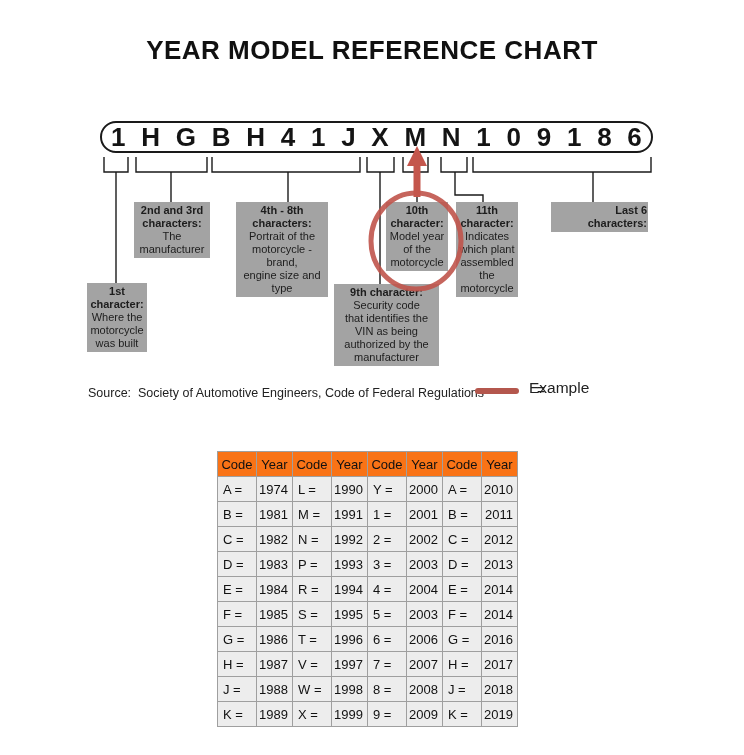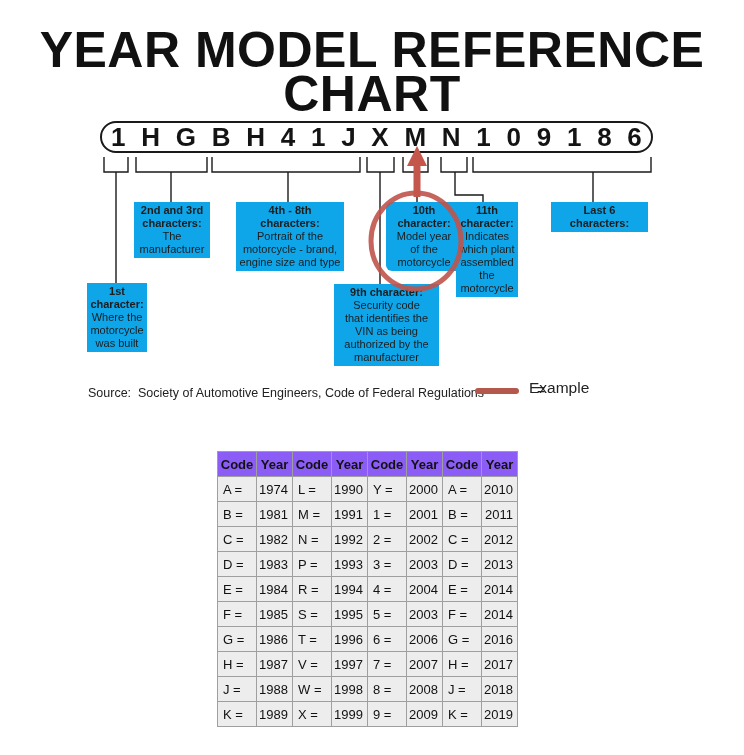--- a/index.html
+++ b/index.html
@@ -3,59 +3,59 @@
 <meta charset="utf-8">
 <style>
   html,body{margin:0;padding:0;background:#fff;}
   .page{
     position:relative;width:744px;height:755px;background:#ffffff;overflow:hidden;
     font-family:"Liberation Sans",sans-serif;color:#141414;
   }
   
   .title{
     position:absolute;top:28px;left:0;width:744px;margin:0;text-align:center;
-    font-size:50px;line-height:44px;font-weight:bold;letter-spacing:.5px;color:#111;
+    font-size:26px;line-height:44px;font-weight:bold;letter-spacing:.5px;color:#111;
   }
   
   .vin-bar{
     position:absolute;left:100px;top:121px;width:553px;height:32px;
     border:2px solid #1a1a1a;border-radius:16px;box-sizing:border-box;
     display:flex;justify-content:space-between;align-items:center;padding:0 9px;
   }
   .vin-char{font-size:26px;font-weight:bold;color:#141414;line-height:28px;}
   
   .overlay{position:absolute;left:0;top:0;width:744px;height:755px;pointer-events:none;}
   
   .box{
-    position:absolute;background:#0ea5e9;text-align:center;
+    position:absolute;background:#a3a3a3;text-align:center;
     font-size:11px;line-height:13px;color:#1d1d1d;padding:2px 1px;box-sizing:border-box;
   }
   .box-title{font-weight:bold;display:block;white-space:pre-line;}
   .box-body{display:block;white-space:pre-line;}
   .b-1st{left:87px;top:283px;width:60px;}
   .b-23{left:134px;top:202px;width:76px;}
-  .b-48{left:236px;top:202px;width:108px;}
+  .b-48{left:236px;top:202px;width:92px;}
   .b-9{left:334px;top:284px;width:105px;}
-  .b-10{left:386px;top:202px;width:76px;border-radius:6px;}
+  .b-10{left:386px;top:202px;width:62px;}
   .b-11{left:456px;top:202px;width:62px;text-align:center;}
-  .b-l6{left:551px;top:202px;width:97px;}
+  .b-l6{left:551px;top:202px;width:97px;text-align:right;}
   
   .source-text{position:absolute;left:88px;top:386px;font-size:12.5px;color:#222;white-space:pre;}
   .legend-dash{position:absolute;left:475px;top:388px;width:44px;height:6px;border-radius:3px;background:#b4574d;}
   .legend-eq{position:absolute;left:537px;top:382px;font-size:14px;color:#222;}
   .legend-label{position:absolute;left:529px;top:379px;font-size:15.5px;color:#222;}
   
   .year-table{
     position:absolute;left:217px;top:451px;width:276px;
     border-collapse:collapse;table-layout:fixed;font-size:13px;color:#111;
   }
   .year-table th,.year-table td{
     border:1px solid #9f9f9f;background:#ededed;height:22px;overflow:hidden;white-space:nowrap;
   }
-  .year-table th{font-weight:bold;text-align:center;height:24px;background:#8b5cf6;padding:0 1px;}
+  .year-table th{font-weight:normal;text-align:center;height:24px;background:#f97316;padding:0 1px;}
   .year-table td.code{text-align:left;padding-left:5px;}
   .year-table td.year{text-align:right;padding-right:4px;}
   .year-table th:nth-child(odd){width:36px;}
   .year-table th:nth-child(even){width:33px;}
 </style>
 </head>
 <body>
 
 <div class="page">
 

